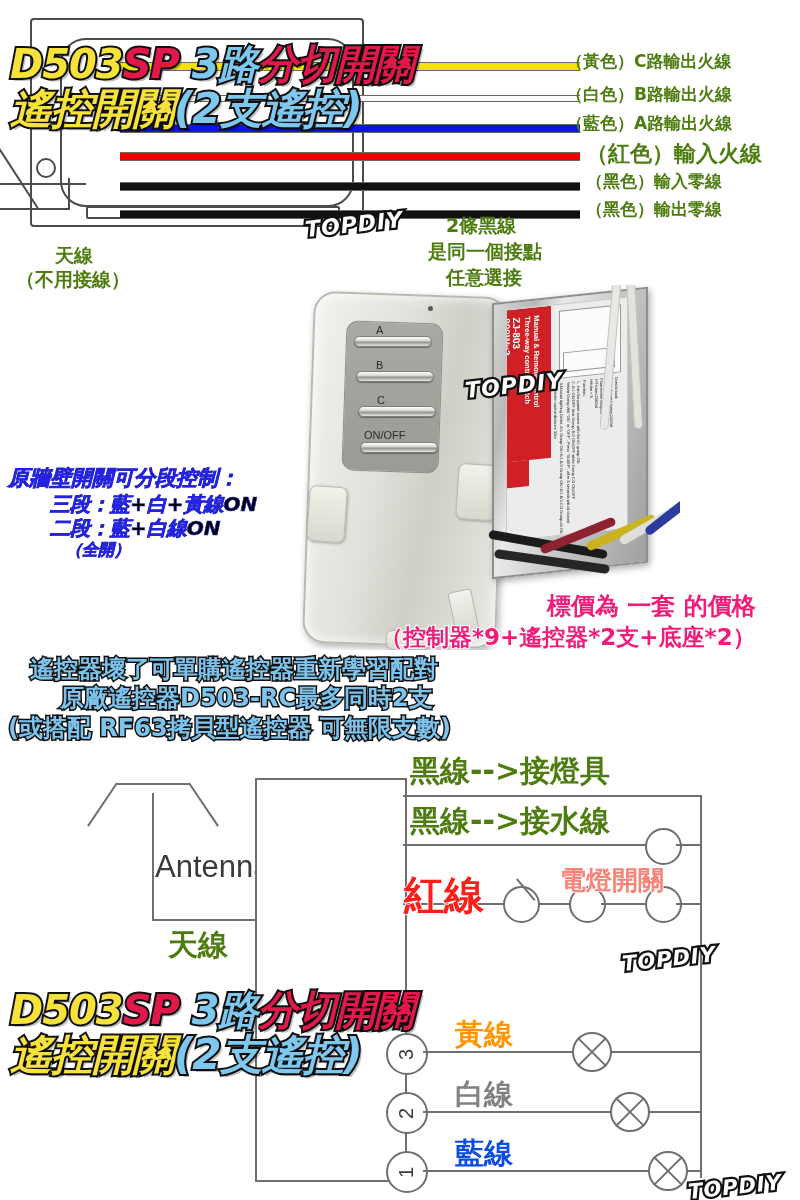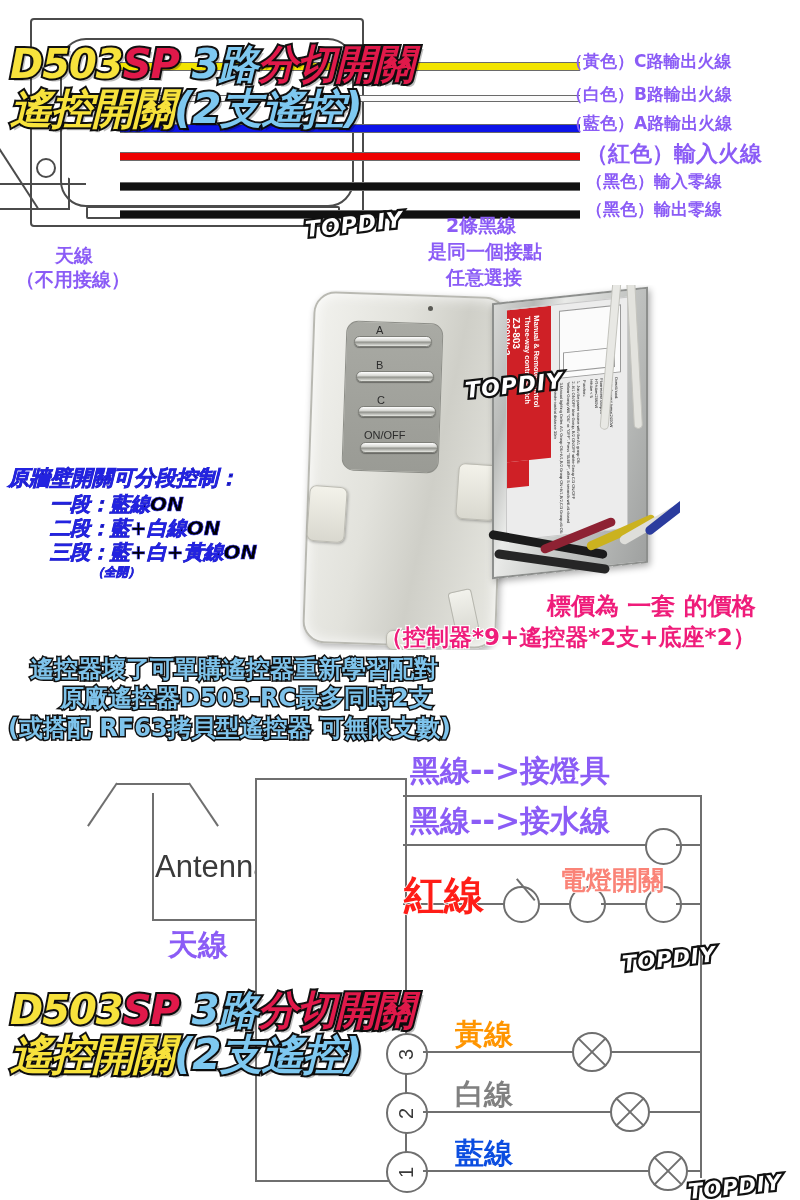--- a/index.html
+++ b/index.html
@@ -23,21 +23,21 @@
   .hl2{font-size:42px;}
   .c-yellow{color:#f7e23c;}
   .c-crimson{color:#e0194a;}
   .c-skyblue{color:#7ec8f0;}
 
   
   .cn{
     font-family:"DejaVu Sans","Liberation Sans",sans-serif;
     font-weight:bold;white-space:nowrap;line-height:1.22;
   }
-  .cn-blk{color:#8b5cf6;}
+  .cn-blk{color:#4d7c0f;}
   .cn-blue{color:#000000;font-style:italic;-webkit-text-stroke:.7px #2323e0;}
   .cn-pink{color:#ef1c7a;-webkit-text-stroke:2.2px #fff;paint-order:stroke fill;}
   .cn-ltblue{color:#7ec3eb;-webkit-text-stroke:3px #111;paint-order:stroke fill;}
   .cn-red{color:#ff1d17;-webkit-text-stroke:1.5px #fff;paint-order:stroke fill;}
   .cn-salmon{color:#fa8377;-webkit-text-stroke:1.5px #fff;paint-order:stroke fill;}
   .cn-orange{color:#ff9500;}
   .cn-gray{color:#808080;}
   .cn-blu2{color:#0b4de0;}
 
   
@@ -240,24 +240,23 @@
     </div>
 
     <div class="abs" style="left:452px;top:305px;width:22px;height:46px;border-radius:4px;
                 background:linear-gradient(180deg,#f2f2ec,#d7d7d0);border:1px solid #b6b6ae;transform:rotate(-12deg);"></div>
 
     <div class="wm abs" style="left:465px;top:88px;font-size:22px;">TOPDIY</div>
   </div>
 
   <div class="abs" style="left:8px;top:466px;">
     <div class="cn cn-blue" style="font-size:21px;">原牆壁開關可分段控制：</div>
-    <div class="cn cn-blue" style="font-size:20px;margin-left:42px;">一段：藍線ON</div>
+    <div class="cn cn-blue" style="font-size:20px;margin-left:42px;">三段：藍+白+黃線ON</div>
     <div class="cn cn-blue" style="font-size:20px;margin-left:42px;">二段：藍+白線ON</div>
-    <div class="cn cn-blue" style="font-size:20px;margin-left:42px;">三段：藍+白+黃線ON</div>
-    <div class="cn cn-blue" style="font-size:12px;margin-left:84px;">（全開）</div>
+    <div class="cn cn-blue" style="font-size:16px;margin-left:58px;">（全開）</div>
   </div>
 
   <div class="abs" style="left:380px;top:592px;">
     <div class="cn cn-pink" style="font-size:24px;margin-left:72px;text-align:right;">標價為 一套 的價格</div>
     <div class="cn cn-pink" style="font-size:23px;margin-top:2px;">（控制器*9+遙控器*2支+底座*2）</div>
   </div>
 
   <div class="abs" style="left:8px;top:655px;">
     <div class="cn cn-ltblue" style="font-size:24px;margin-left:22px;">遙控器壞了可單購遙控器重新學習配對</div>
     <div class="cn cn-ltblue" style="font-size:24px;margin-left:52px;">原廠遙控器D503-RC最多同時2支</div>

